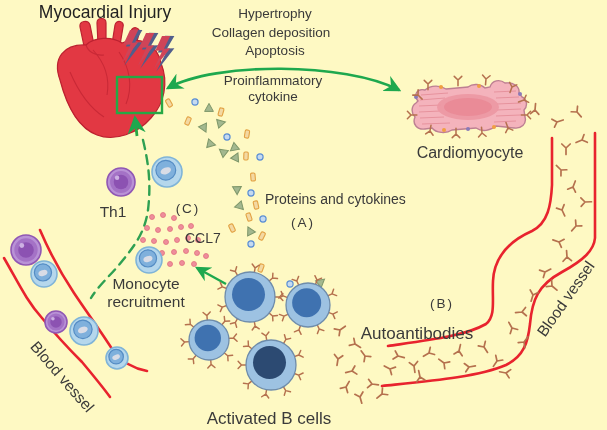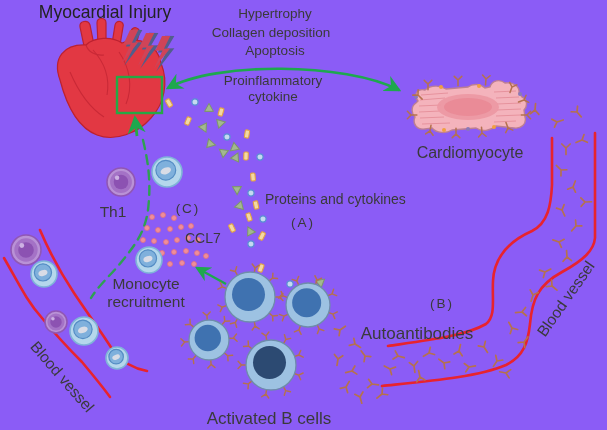--- a/index.html
+++ b/index.html
@@ -1,16 +1,16 @@
 <!DOCTYPE html>
 <html><head>
 <meta charset="utf-8">
 <style>
   html,body{margin:0;padding:0;background:#ffffff;}
-  .stage{width:607px;height:430px;position:relative;background:#8b5cf6;overflow:hidden;}
+  .stage{width:607px;height:430px;position:relative;background:#fef9c3;overflow:hidden;}
   svg text{font-family:"Liberation Sans","DejaVu Sans",sans-serif;fill:#3a3a3a;}
   .title{font-size:17.5px;font-weight:500;fill:#222;}
   .ann{font-size:13.5px;}
   .lab14{font-size:14px;}
   .lab15{font-size:15.5px;}
   .lab16{font-size:16px;}
   .lab17{font-size:17px;}
   .tag{font-size:13.5px;letter-spacing:2px;}
 </style>
 </head>

